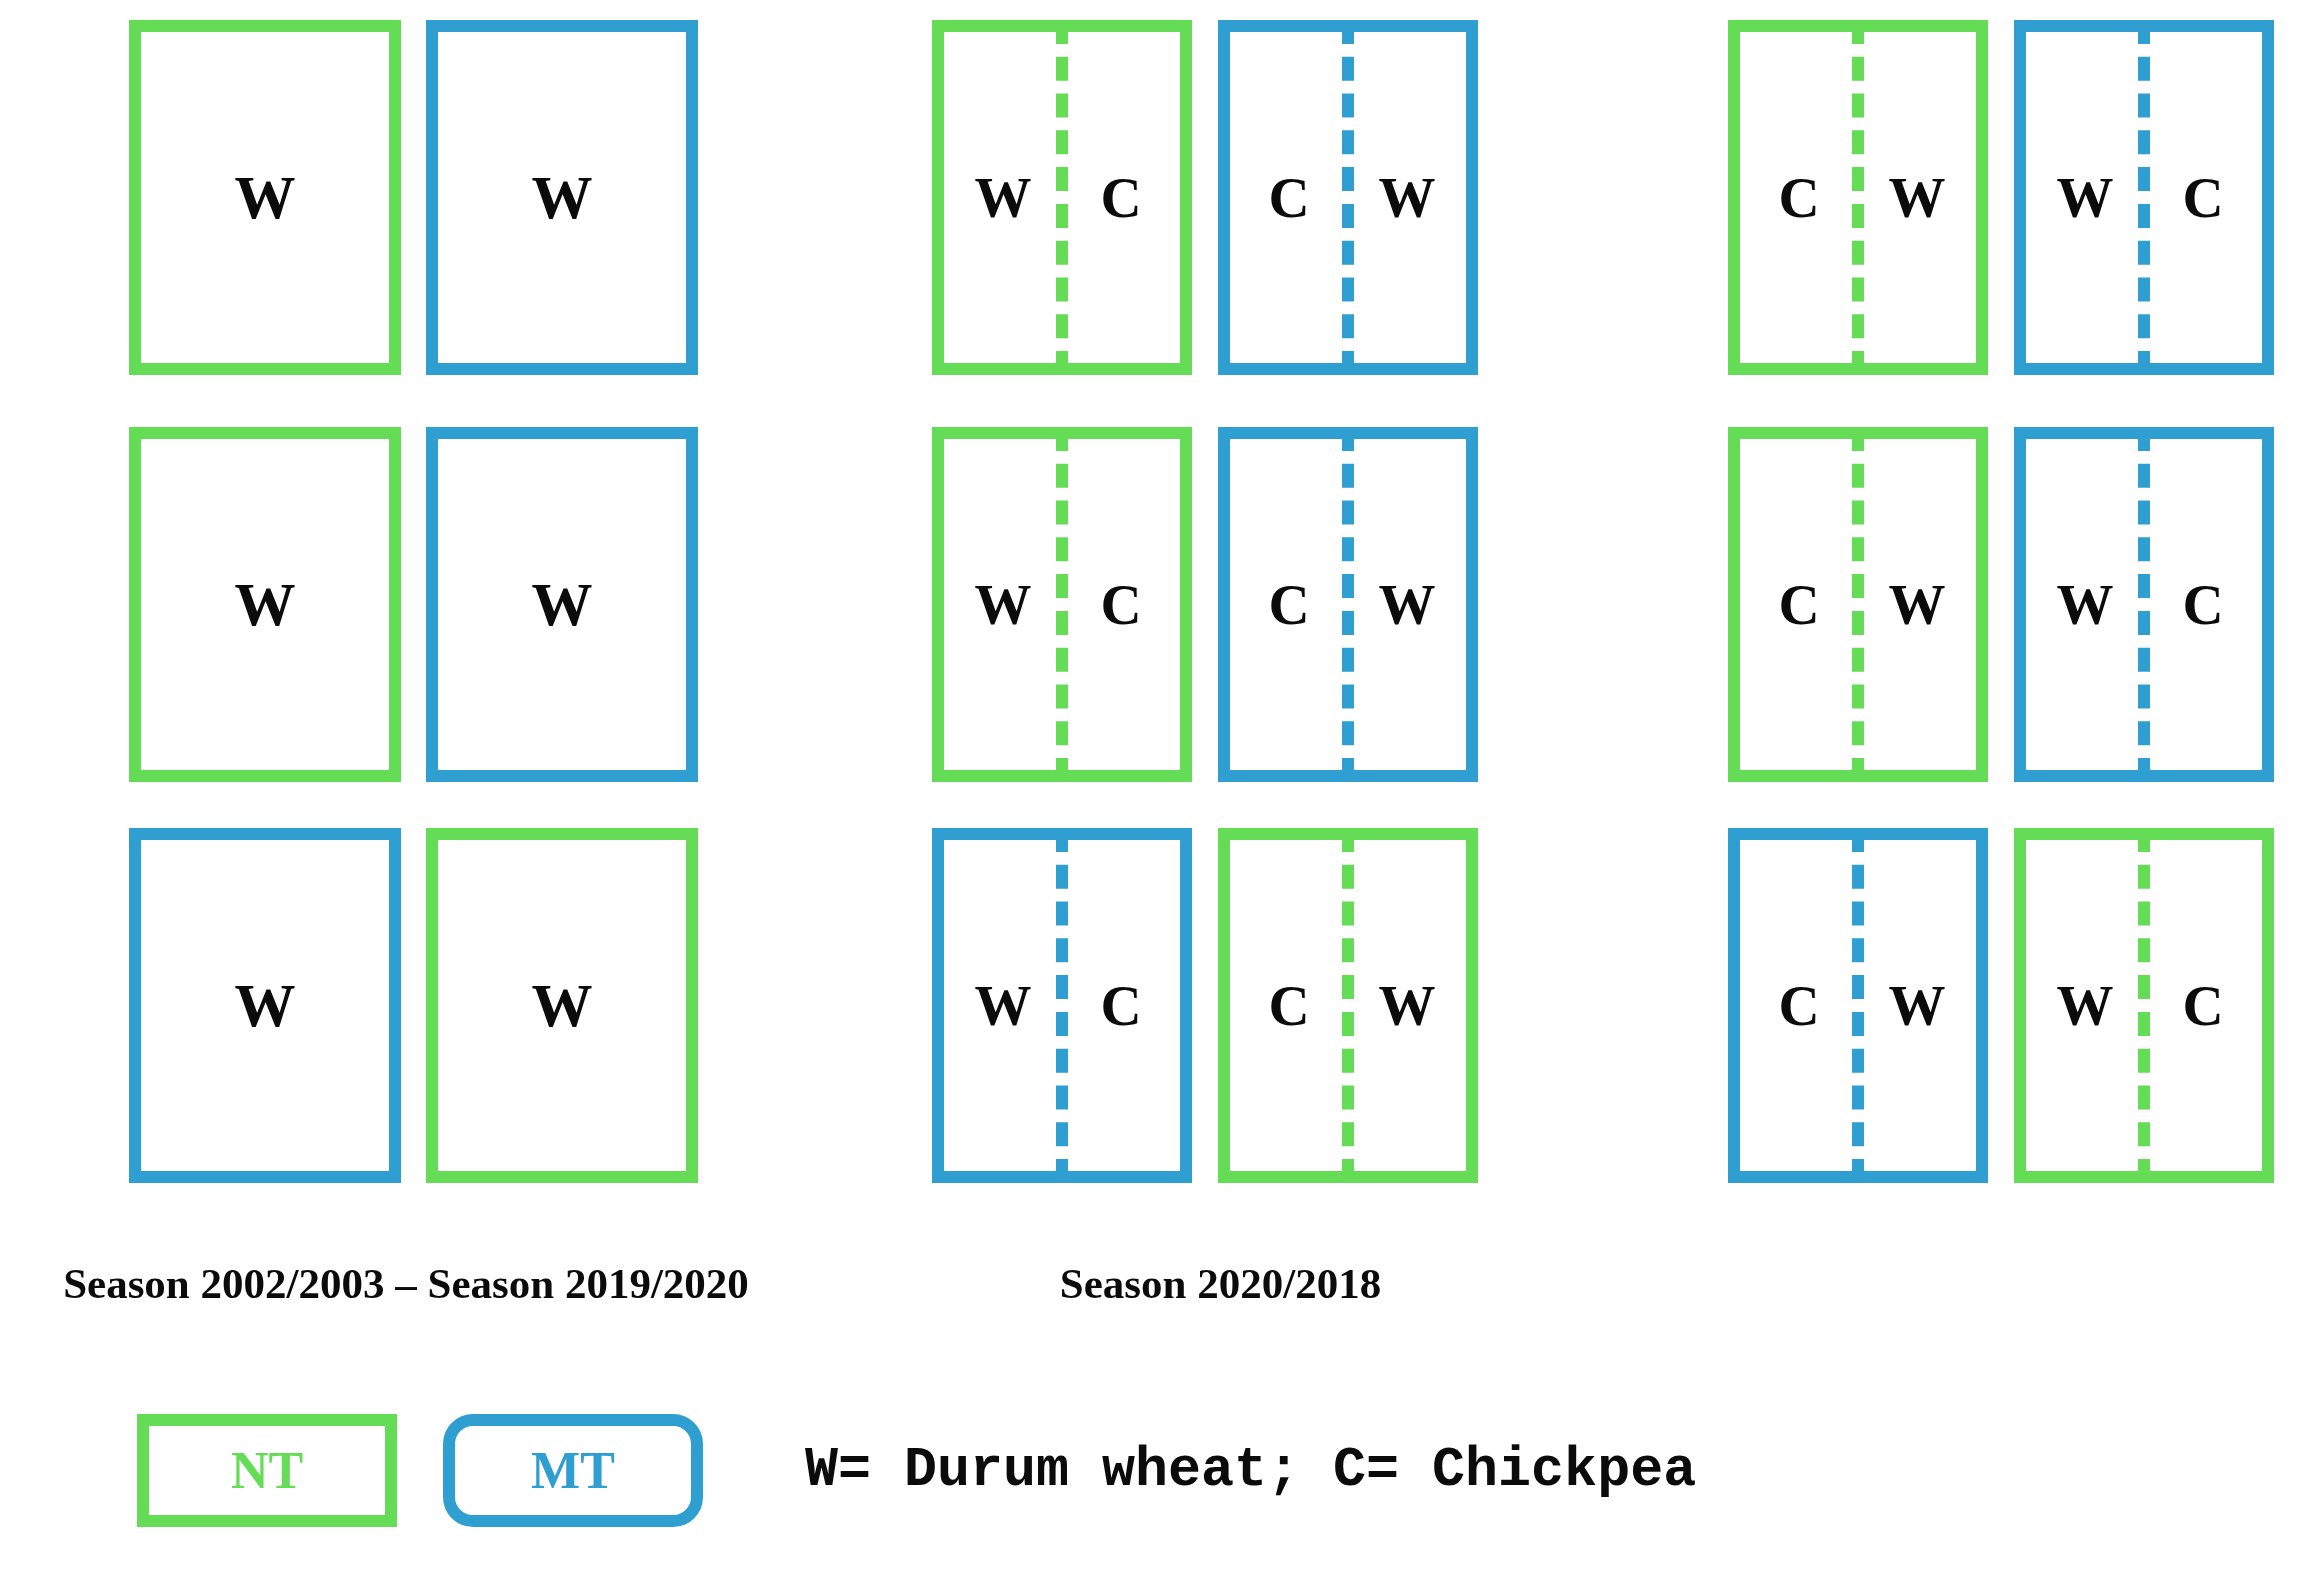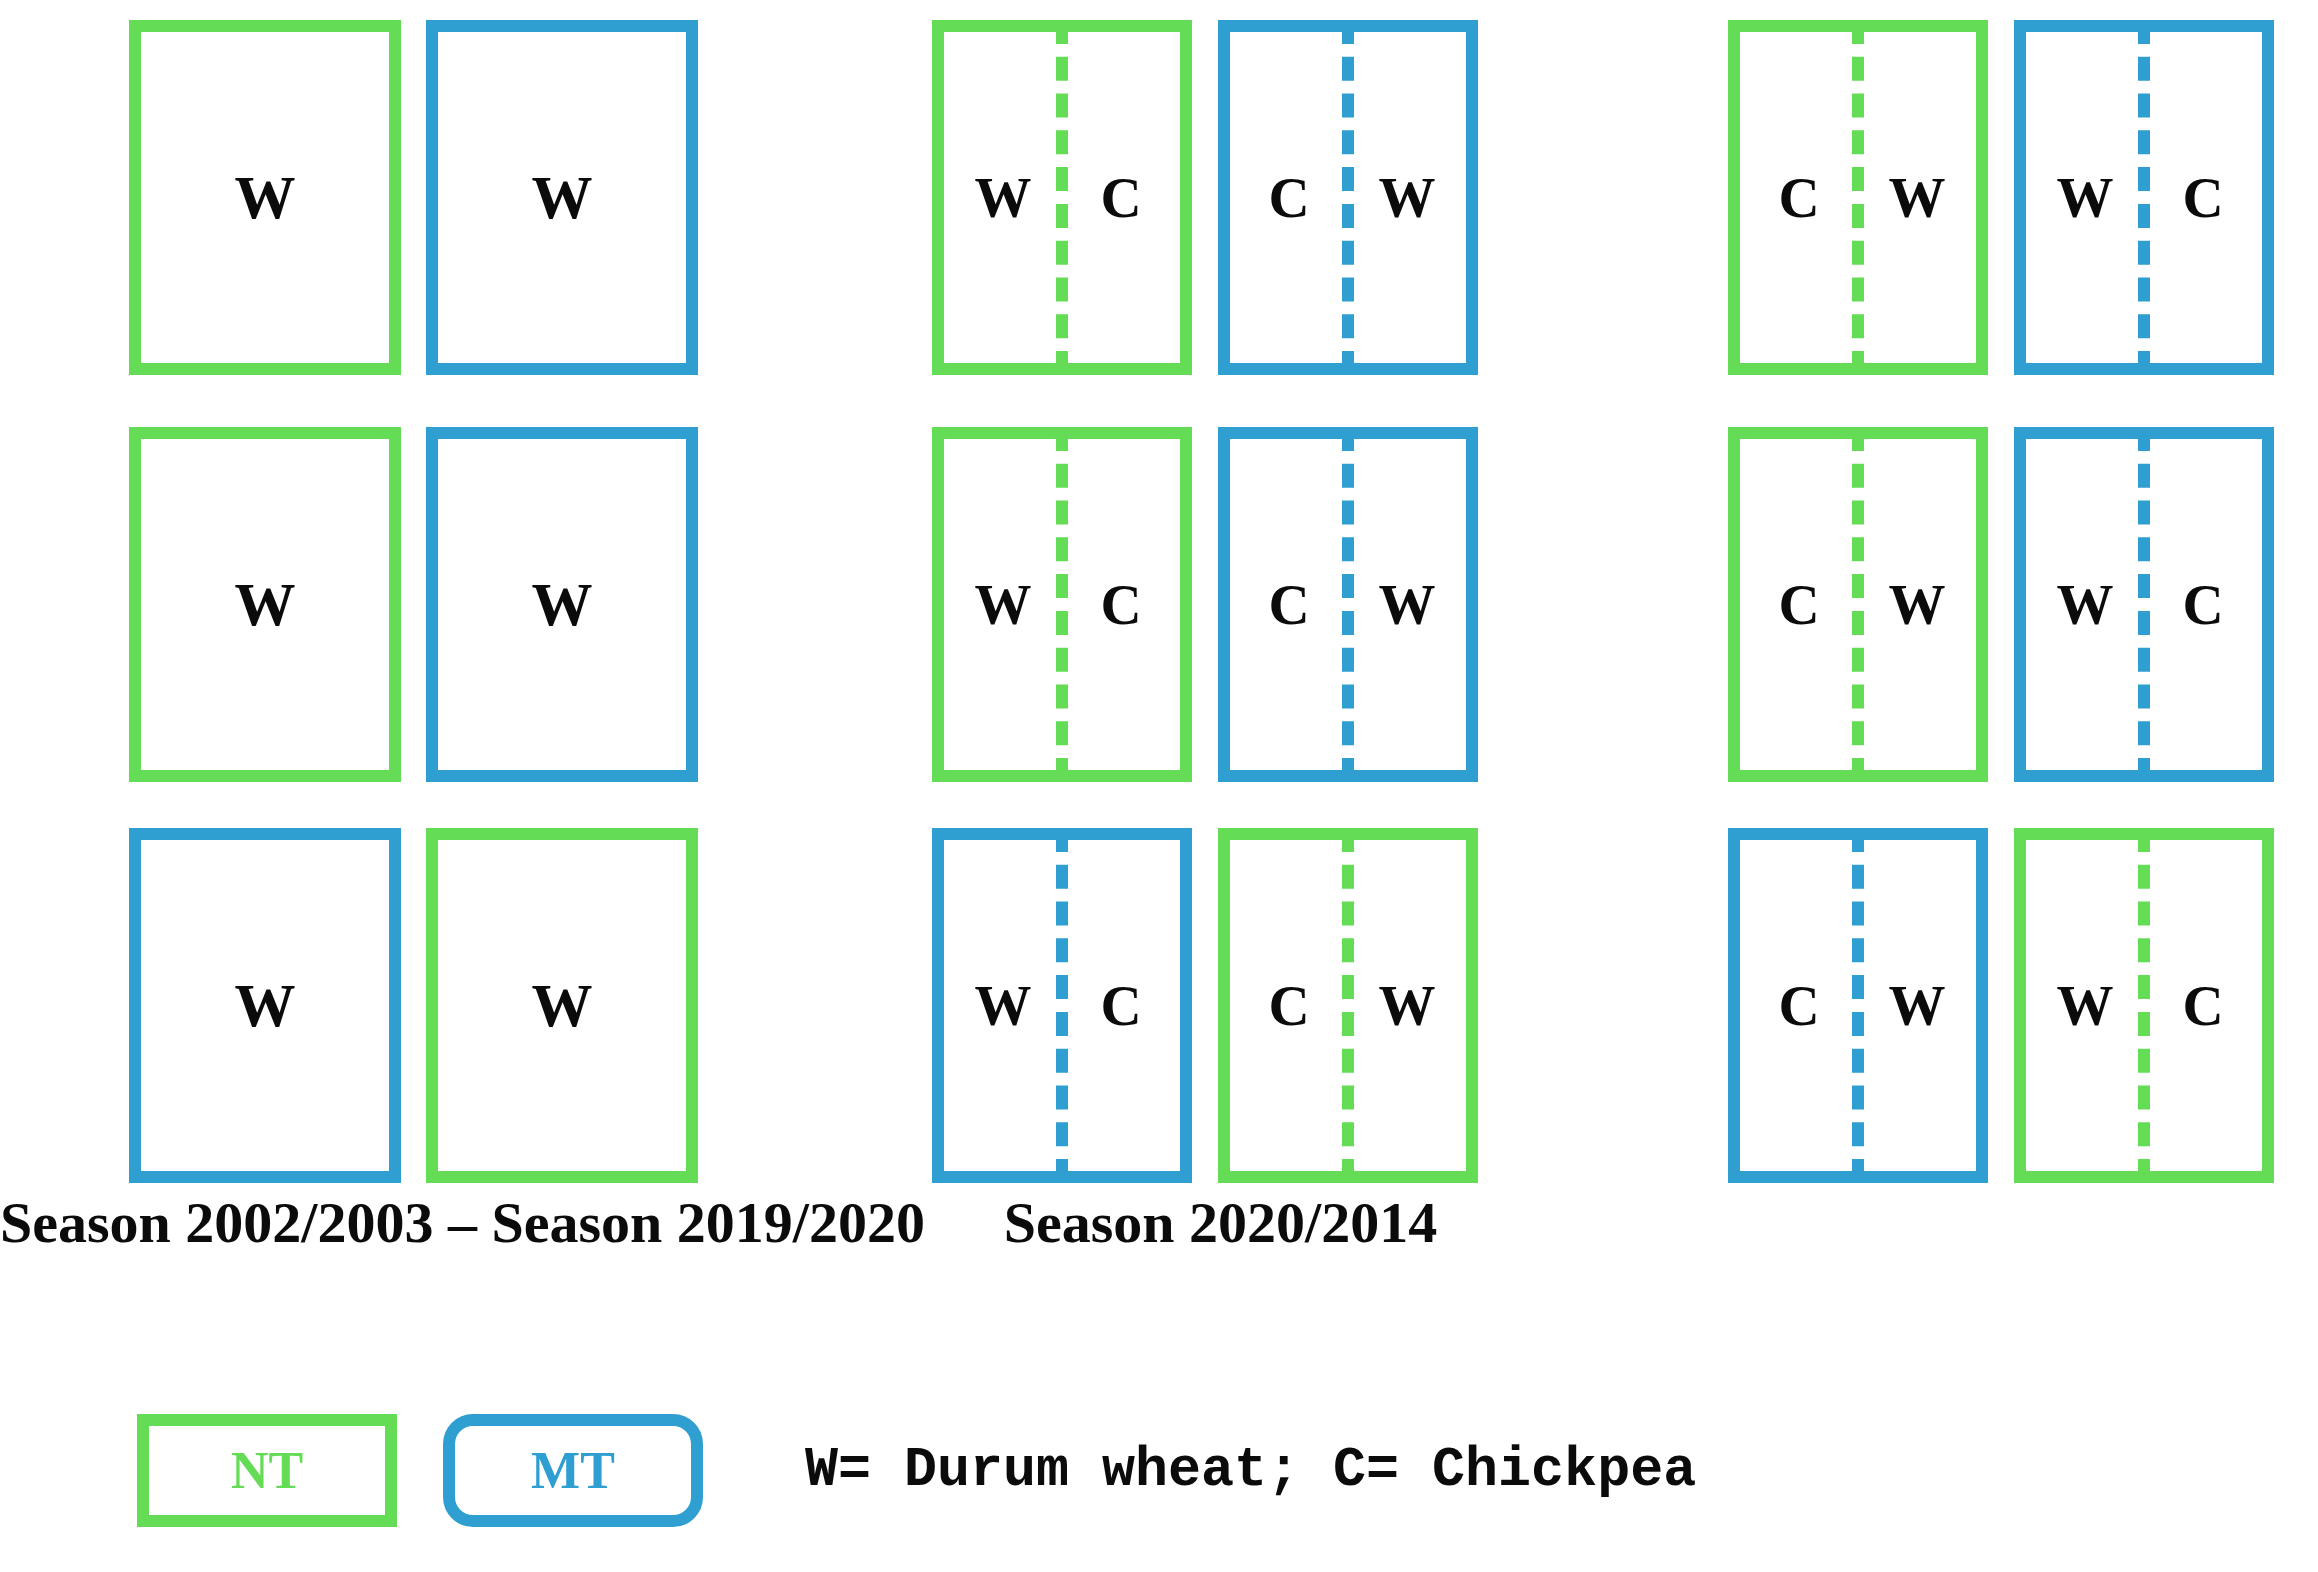--- a/index.html
+++ b/index.html
@@ -108,24 +108,24 @@
   }
   .plot.tillage-NT .divider { border-left-color: #64DC55; }
   .plot.tillage-MT .divider { border-left-color: #2E9FD0; }
 
   
   .season-caption {
     position: absolute;
     text-align: center;
     font-family: "Liberation Serif", "DejaVu Serif", serif;
     font-weight: bold;
-    font-size: 58px;
+    font-size: 43px;
     color: #0b0b0b;
     white-space: nowrap;
-    top: 1189px;
+    top: 1259px;
   }
   .season-caption[data-col="0"] { left: 0px;    width: 812px; }
   .season-caption[data-col="1"] { left: 923px; width: 595px; }
   .season-caption[data-col="2"] { left: 1718px; width: 595px; }
 
   
   .legend {
     position: absolute;
     left: 137px;
     top: 1414px;
@@ -367,15 +367,15 @@
     </div>
 
   <div class="legend">
 
   <div class="legend-swatch tillage-NT">NT</div>
       <div class="legend-swatch tillage-MT">MT</div>
       <div class="legend-note">W= Durum wheat; C= Chickpea</div>
     </div>
 
 <div class="season-caption" data-col="0">Season 2002/2003 – Season 2019/2020</div>
-    <div class="season-caption" data-col="1">Season 2020/2014</div>
+    <div class="season-caption" data-col="1">Season 2020/2018</div>
   </div>
 
 
 </body></html>

